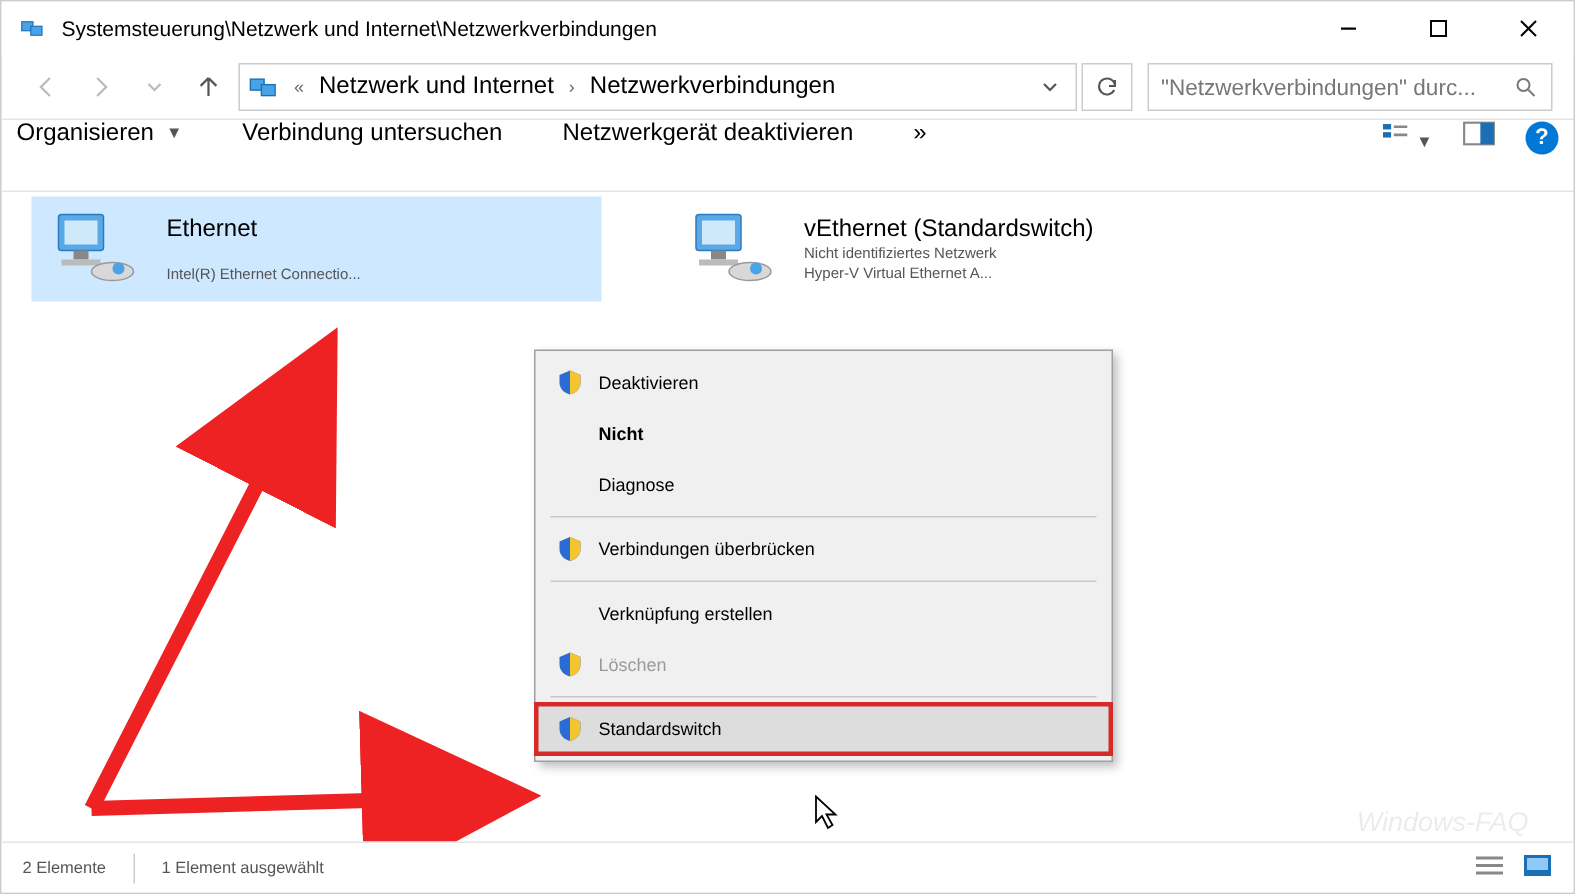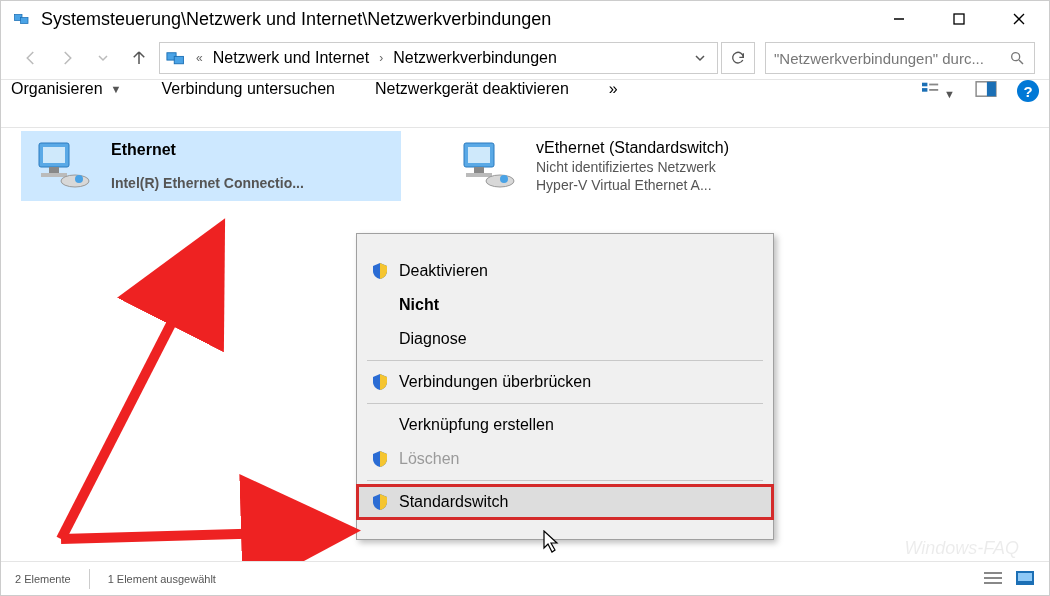--- a/index.html
+++ b/index.html
@@ -1,21 +1,21 @@
 <!DOCTYPE html>
 <html><head>
 <meta charset="utf-8">
 <style>
   * { box-sizing: border-box; margin: 0; padding: 0; font-family: "Segoe UI", Tahoma, sans-serif; }
   body { width: 1050px; height: 596px; background: #fff; position: relative; overflow: hidden; font-size: 15px; color: #000; border:1px solid #ccc; }
 
   
   .titlebar { height: 36px; display: flex; align-items: center; padding: 0 0 0 12px; background:#fff; }
   .titlebar .app-icon { width:18px; height:18px; margin-right:10px; display:flex; align-items:center; justify-content:center;}
-  .titlebar .title { font-size: 18px; flex:1; white-space:nowrap; overflow:hidden; text-overflow:ellipsis;}
+  .titlebar .title { font-size: 14px; flex:1; white-space:nowrap; overflow:hidden; text-overflow:ellipsis;}
   .win-controls { display:flex; height:100%; }
   .win-controls .ctl { width:60px; display:flex; align-items:center; justify-content:center; }
   .win-controls svg { width:14px; height:14px; }
   .ctl.close svg{width:12px;height:12px;}
 
   
   .navbar { height:43px; display:flex; align-items:center; padding:0 14px; gap:4px; border-bottom:1px solid #e5e5e5;}
   .nav-btn { width:32px; height:32px; display:flex; align-items:center; justify-content:center; color:#777;}
   .nav-btn.disabled { color:#bbb; }
   .addr-box { flex:1; height:32px; border:1px solid #ccc; display:flex; align-items:center; padding:0 6px; gap:8px; background:#fff;}
@@ -36,24 +36,24 @@
   .drop-arrow{font-size:11px;color:#555;margin-left:2px;}
   .help-icon{width:22px;height:22px;border-radius:50%;background:#0178d6;color:#fff;display:flex;align-items:center;justify-content:center;font-weight:bold;font-size:15px;}
 
   
   .content{position:relative; height:430px; padding:10px 30px;}
   .adapter{position:absolute; width:380px; height:70px; display:flex; gap:16px; padding:6px 10px;}
   .adapter.selected{background:#cde8ff;}
   .adapter .ico{width:64px;height:58px;display:flex;align-items:center;justify-content:center;}
   .adapter .info{display:flex;flex-direction:column;justify-content:center;gap:2px;}
   .adapter .name{font-size:16px;}
-  .adapter .sub{font-size:14px;color:#555;white-space:nowrap;overflow:hidden;text-overflow:ellipsis;max-width:260px;}
-
-  
-  .ctxmenu{position:absolute;left:355px;top:232px;width:418px;background:#f0f0f0;border:1px solid #a0a0a0;box-shadow:3px 3px 6px rgba(0,0,0,.25);padding:20px 0;font-size:16px;}
+  .adapter .sub{font-size:10px;color:#555;white-space:nowrap;overflow:hidden;text-overflow:ellipsis;max-width:260px;}
+
+  
+  .ctxmenu{position:absolute;left:355px;top:232px;width:386px;background:#f0f0f0;border:1px solid #a0a0a0;box-shadow:3px 3px 6px rgba(0,0,0,.25);padding:4px 0;font-size:12px;}
   .ctxmenu .item{height:34px;display:flex;align-items:center;padding:0 14px;gap:10px;}
   .ctxmenu .item .shield{width:18px;height:18px;display:flex;align-items:center;justify-content:center;}
   .ctxmenu .item .lbl{flex:1;}
   .ctxmenu .item.bold .lbl{font-weight:600;}
   .ctxmenu .item.disabled .lbl{color:#9a9a9a;}
   .ctxmenu .sep{height:1px;background:#c8c8c8;margin:4px 10px;}
   .ctxmenu .item.highlight{outline:3px solid #d42a2a;outline-offset:-2px;background:#ddd;}
 
   
   .statusbar{position:absolute;left:0;right:0;bottom:0;height:34px;border-top:1px solid #e5e5e5;display:flex;align-items:center;padding:0 14px;gap:18px;font-size:11px;color:#555;background:#fff;}
@@ -175,21 +175,21 @@
     <span><svg width="22" height="18" viewBox="0 0 24 20">
           <rect x="1" y="2" width="22" height="16" fill="none" stroke="#888" stroke-width="1.6"></rect>
           <rect x="13" y="2" width="10" height="16" fill="#1b6fb5"></rect>
         </svg></span>
     <span class="help-icon">?</span>
   </div>
 </div>
 
 <div class="content">
 
-  <div class="adapter selected" style="left:20px;top:3px;font-weight:bold;">
+  <div class="adapter selected" style="left:20px;top:3px;">
     <span class="ico">
       <svg viewBox="0 0 64 58">
           <rect x="8" y="6" width="30" height="24" rx="2" fill="#5aa9e6" stroke="#2b7bbf"></rect>
           <rect x="12" y="10" width="22" height="16" fill="#cfe9fb"></rect>
           <rect x="18" y="30" width="10" height="6" fill="#888"></rect>
           <rect x="10" y="36" width="26" height="4" fill="#bbb"></rect>
           <ellipse cx="44" cy="44" rx="14" ry="6" fill="#d8d8d8" stroke="#999"></ellipse>
           <circle cx="48" cy="42" r="4" fill="#4aa3e6"></circle>
         </svg>
     </span>

